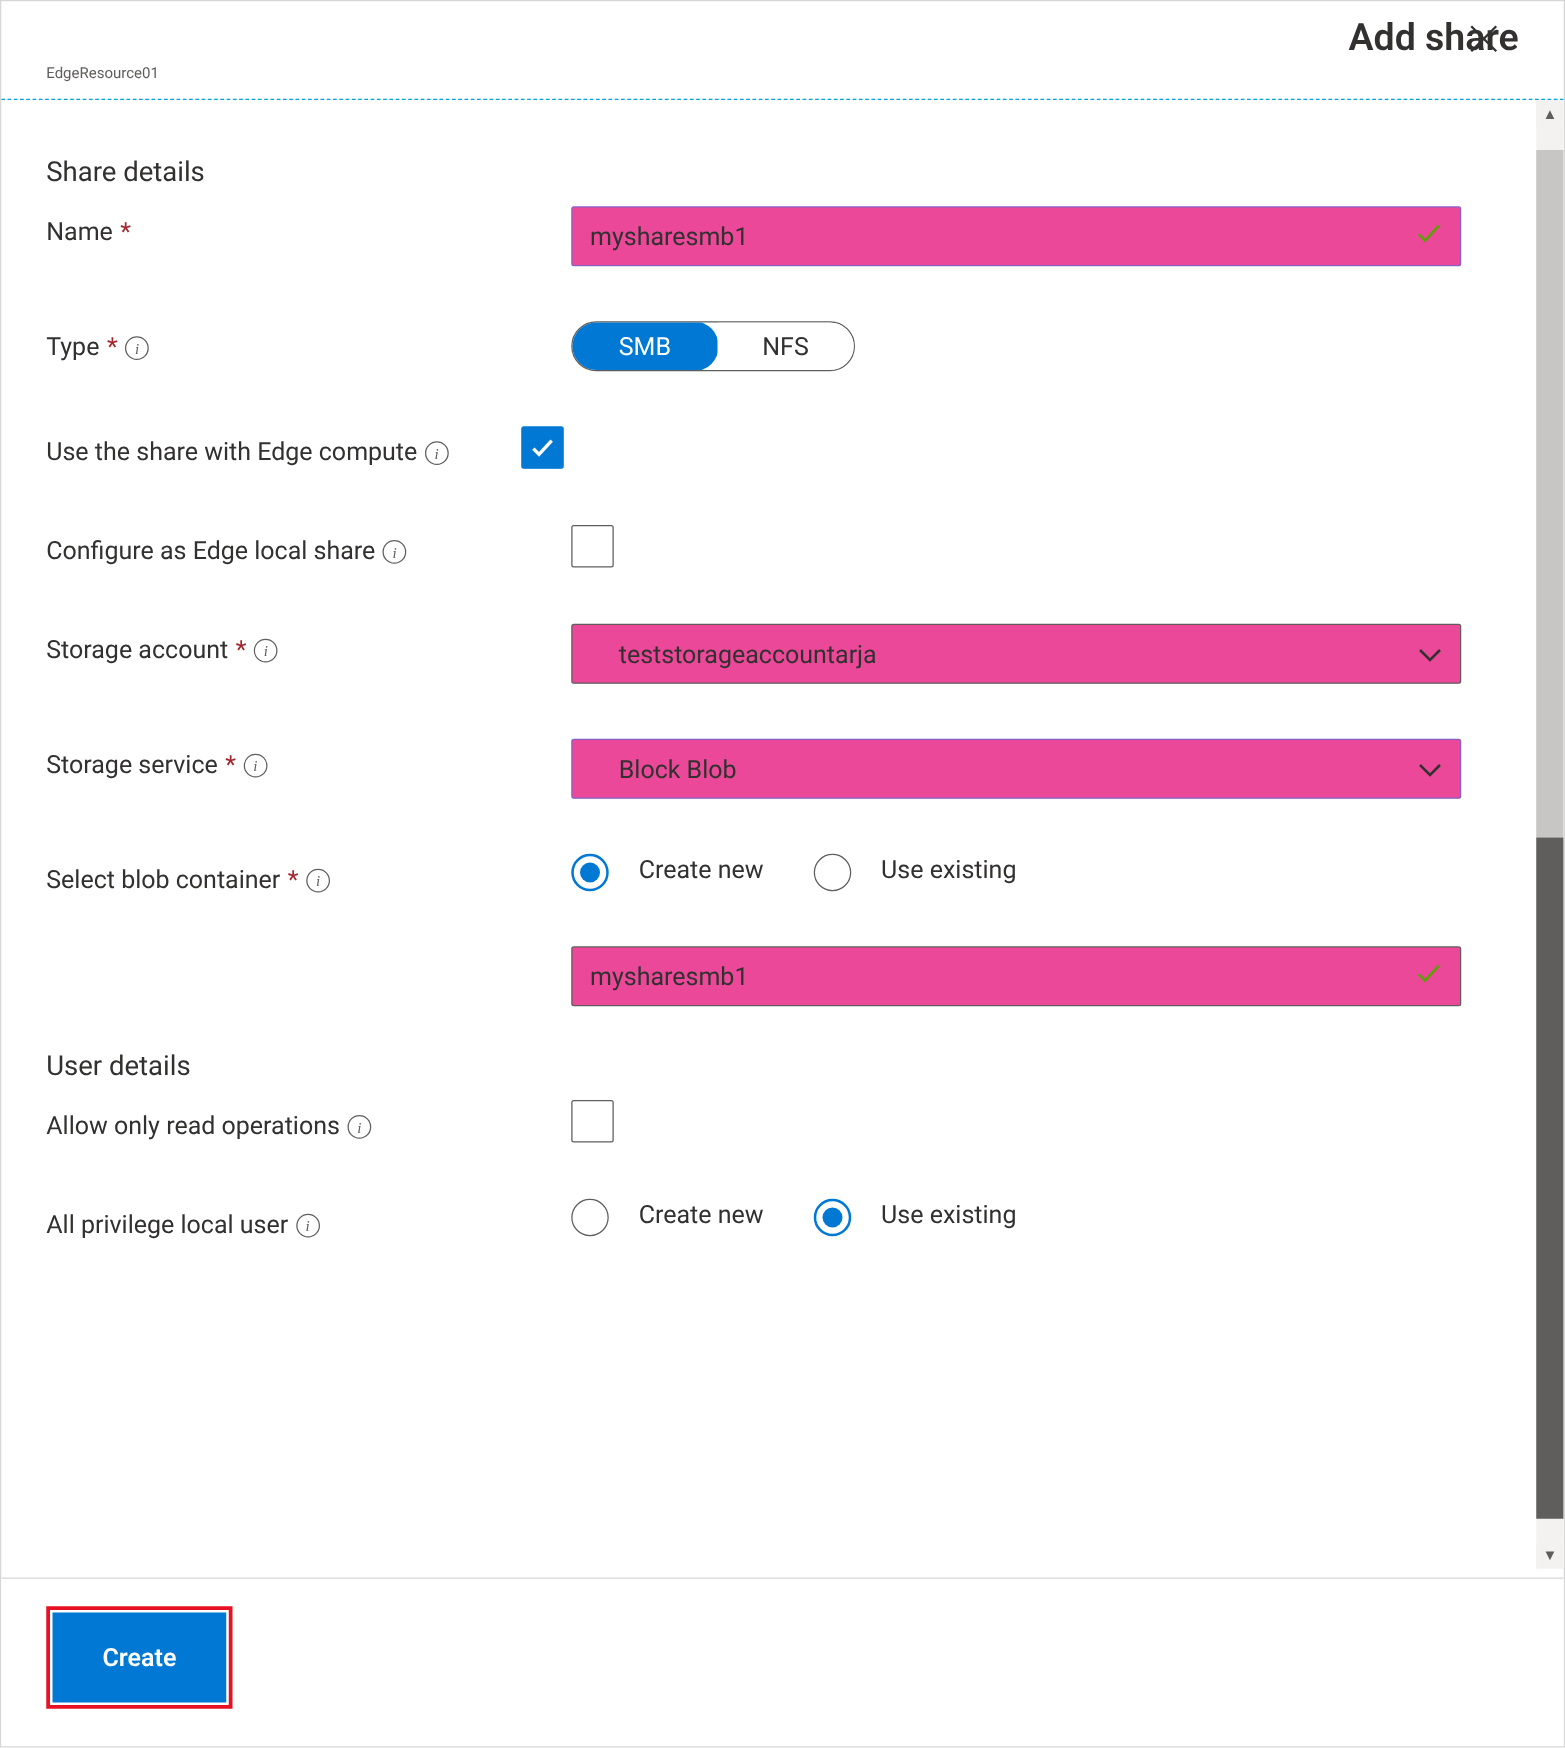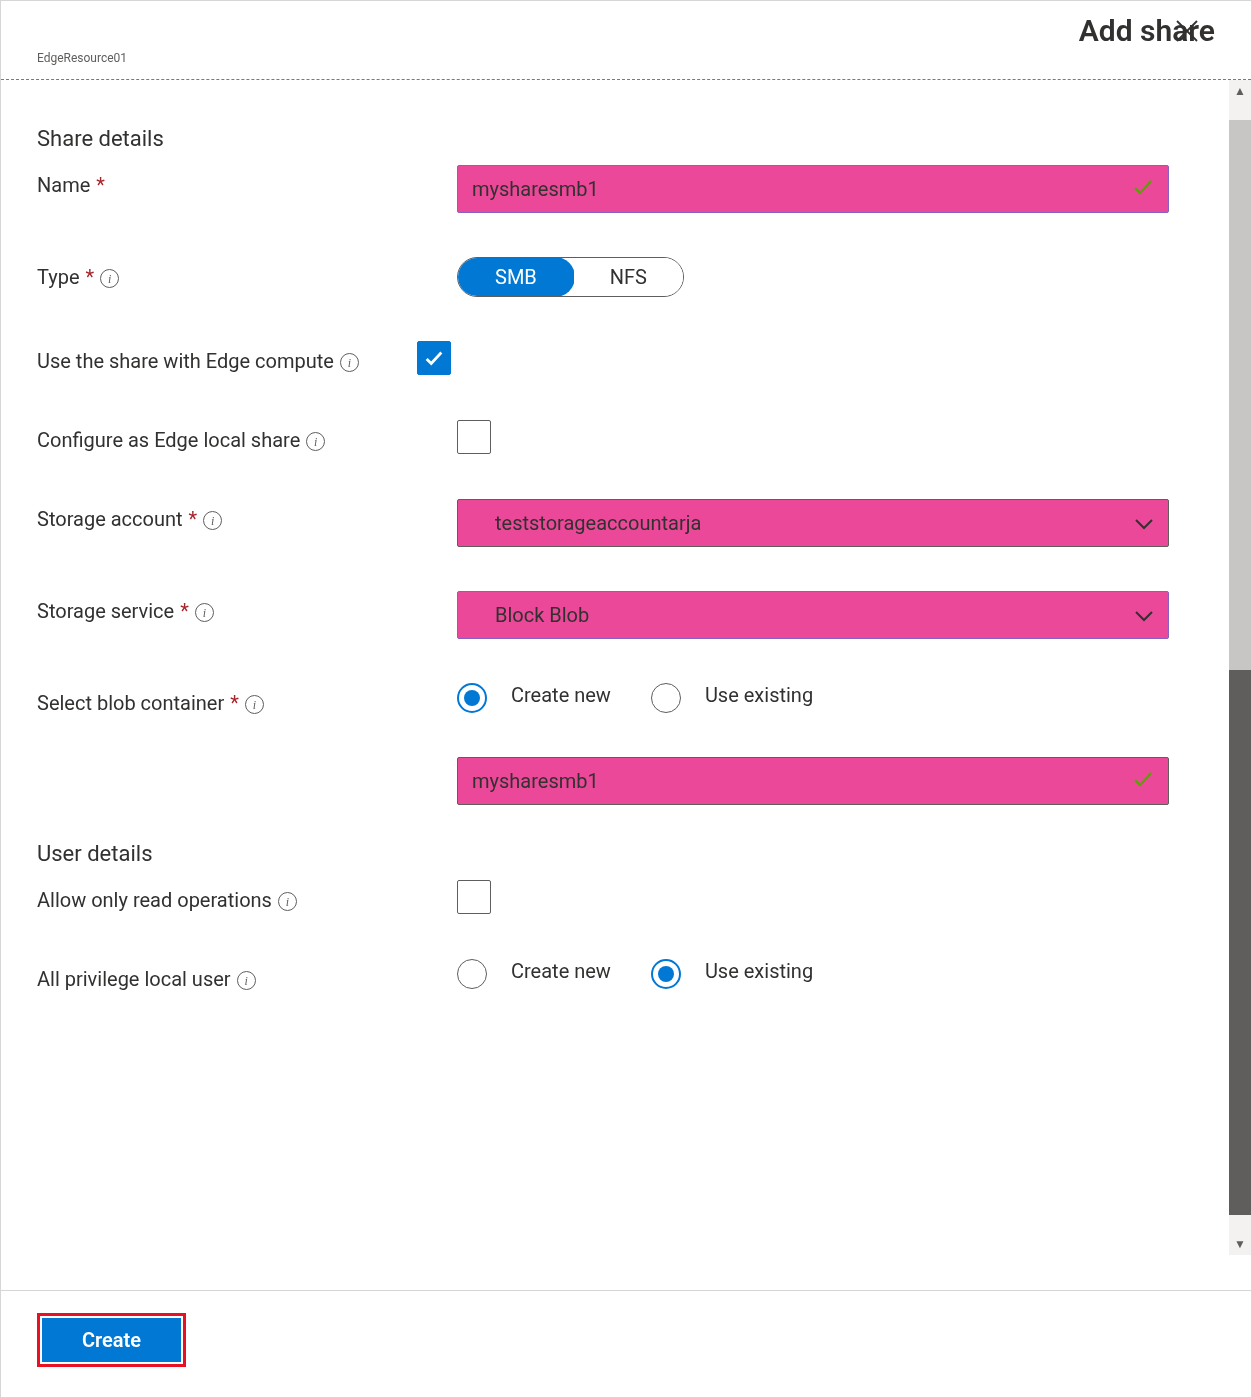--- a/index.html
+++ b/index.html
@@ -252,21 +252,21 @@
     display: inline-block;
     border: 3px solid #e81123;
     padding: 2px;
   }
   .create-btn {
     background: #0078d4;
     color: #fff;
     border: none;
     font-size: 20px;
     font-weight: 600;
-    padding: 10px 40px;
+    padding: 24px 40px;
     cursor: pointer;
     font-family: inherit;
   }
   .chevron svg { stroke: #323130; stroke-width: 2; fill: none; }
   .mt-extra { margin-top: 44px; }
 </style>
 </head>
 <body>
 
 <div class="panel-header">

